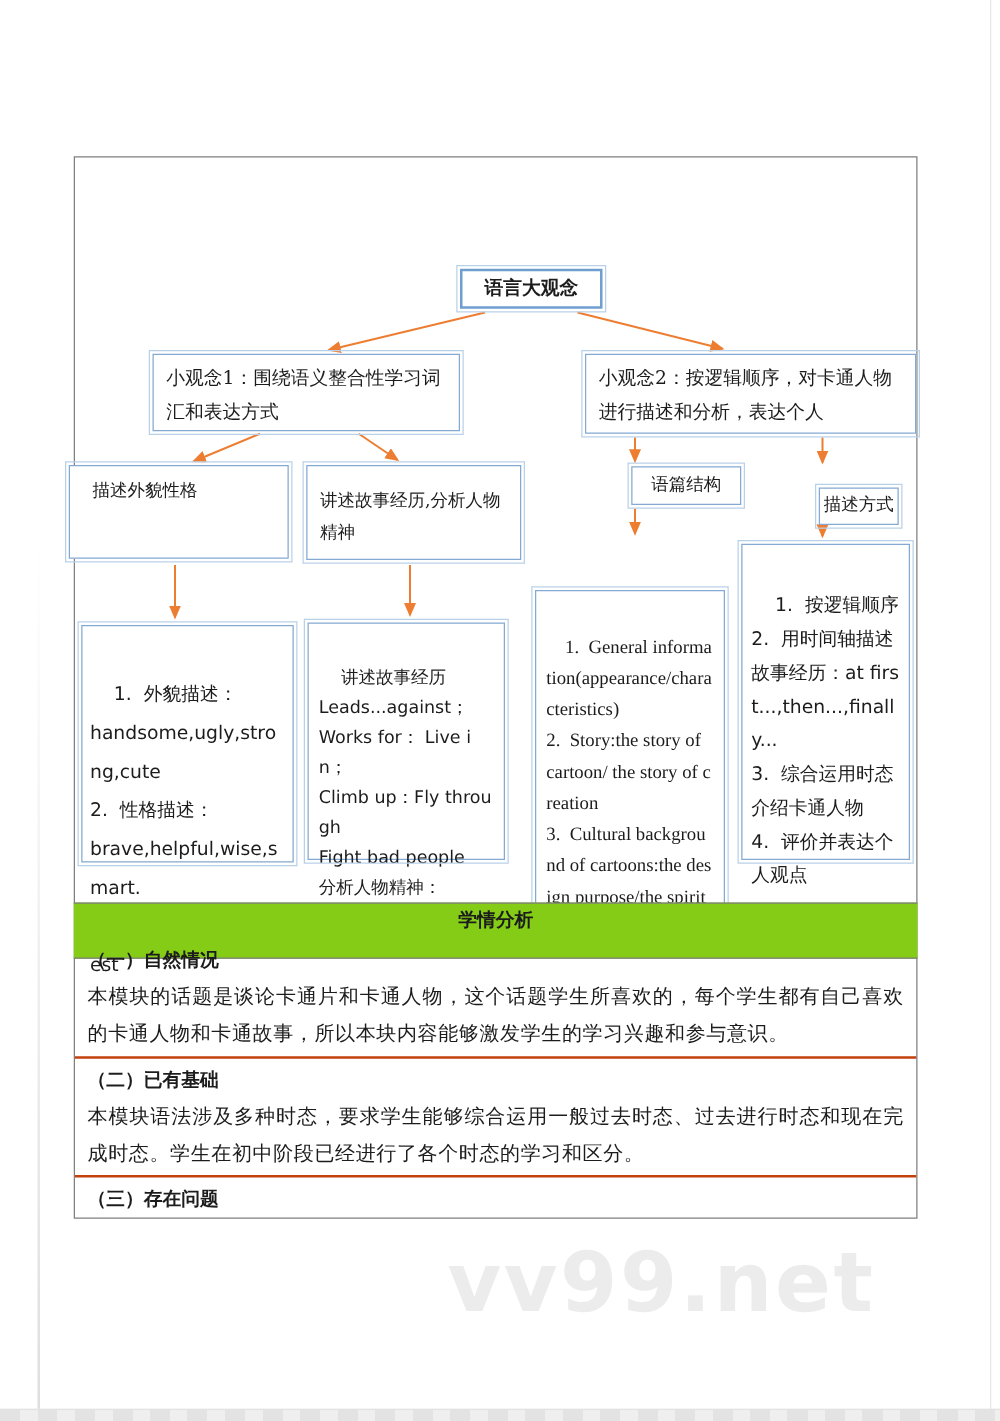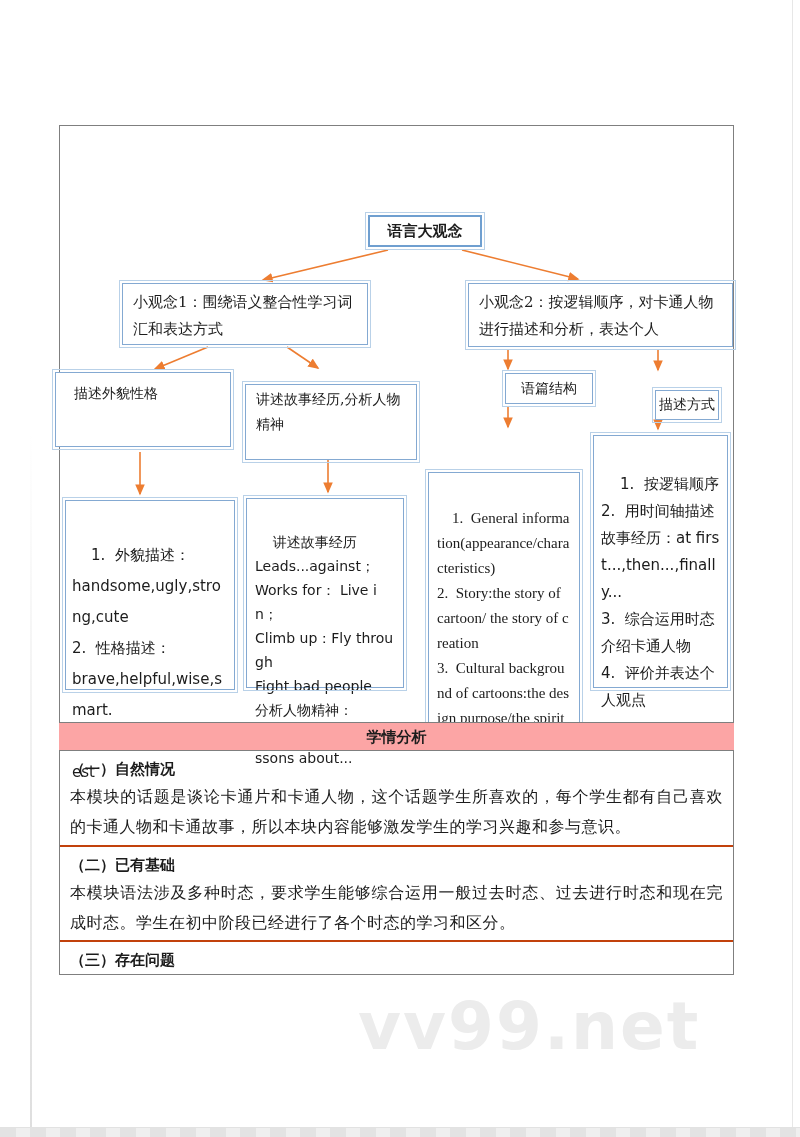--- a/index.html
+++ b/index.html
@@ -5,21 +5,21 @@
   html,body{margin:0;padding:0;background:#ffffff;}
   .page{position:relative;width:800px;height:1137px;background:#ffffff;overflow:hidden;
         font-family:"Liberation Sans",sans-serif;color:#1c1c1c;}
   .edge-right{position:absolute;left:792px;top:0;width:1px;height:1137px;background:#e7e7e7;}
   .edge-left{position:absolute;left:30px;top:430px;width:2px;height:707px;
              background:linear-gradient(#ffffff,#dedede);}
   .arrows{position:absolute;left:0;top:0;z-index:1;}
   
   .tframe{position:absolute;left:59px;top:125px;width:675px;height:850px;
           border:1px solid #7f7f7f;box-sizing:border-box;z-index:0;}
-  .thead{position:absolute;left:59px;top:722px;width:675px;height:29px;background:#fca5a5;
+  .thead{position:absolute;left:59px;top:722px;width:675px;height:45px;background:#84cc16;
          border-top:1px solid #7f7f7f;border-bottom:1px solid #7f7f7f;box-sizing:border-box;
          text-align:center;line-height:27px;font-weight:bold;font-size:15px;z-index:2;}
   .trow{position:absolute;left:60px;width:673px;box-sizing:border-box;z-index:2;
         padding:5px 10px 0 10px;}
   .trow.b{border-bottom:2px solid #c2410c;}
   .sec-h{font-weight:bold;font-size:15px;line-height:26px;font-family:"Liberation Sans",sans-serif;}
   .sec-p{font-family:"DejaVu Serif","Liberation Serif",serif;font-size:16px;line-height:30px;
          letter-spacing:0.5px;text-align:justify;}
   
   .bb{position:absolute;background:#ffffff;border:1px solid #84a9d2;outline:1px solid #b9d1e8;
@@ -77,21 +77,21 @@
   </div>
 
   <div class="bb sub cjk" style="left:468px;top:283px;width:265px;height:64px;">
     <span>小观念2：按逻辑顺序，对卡通人物进行描述和分析，表达个人</span>
   </div>
 
   <div class="bb mid cjk" style="left:55px;top:372px;width:176px;height:75px;padding:8px 8px 16px 18px;">
     <span>描述外貌性格</span>
   </div>
 
-  <div class="bb mid cjk" style="left:245px;top:372px;width:172px;height:76px;padding:2px 10px 0 10px;margin-top:12px;">
+  <div class="bb mid cjk" style="left:245px;top:372px;width:172px;height:76px;padding:16px 10px 0 10px;">
     <span>讲述故事经历,分析人物精神</span>
   </div>
 
   <div class="bb small-node cjk" style="left:470px;top:373px;width:88px;height:31px;line-height:29px;">
     <span>语篇结构</span>
   </div>
 
   <div class="bb small-node cjk" style="left:620px;top:390px;width:64px;height:30px;line-height:28px;font-family:Liberation Mono, monospace;">
     <span>描述方式</span>
   </div>

